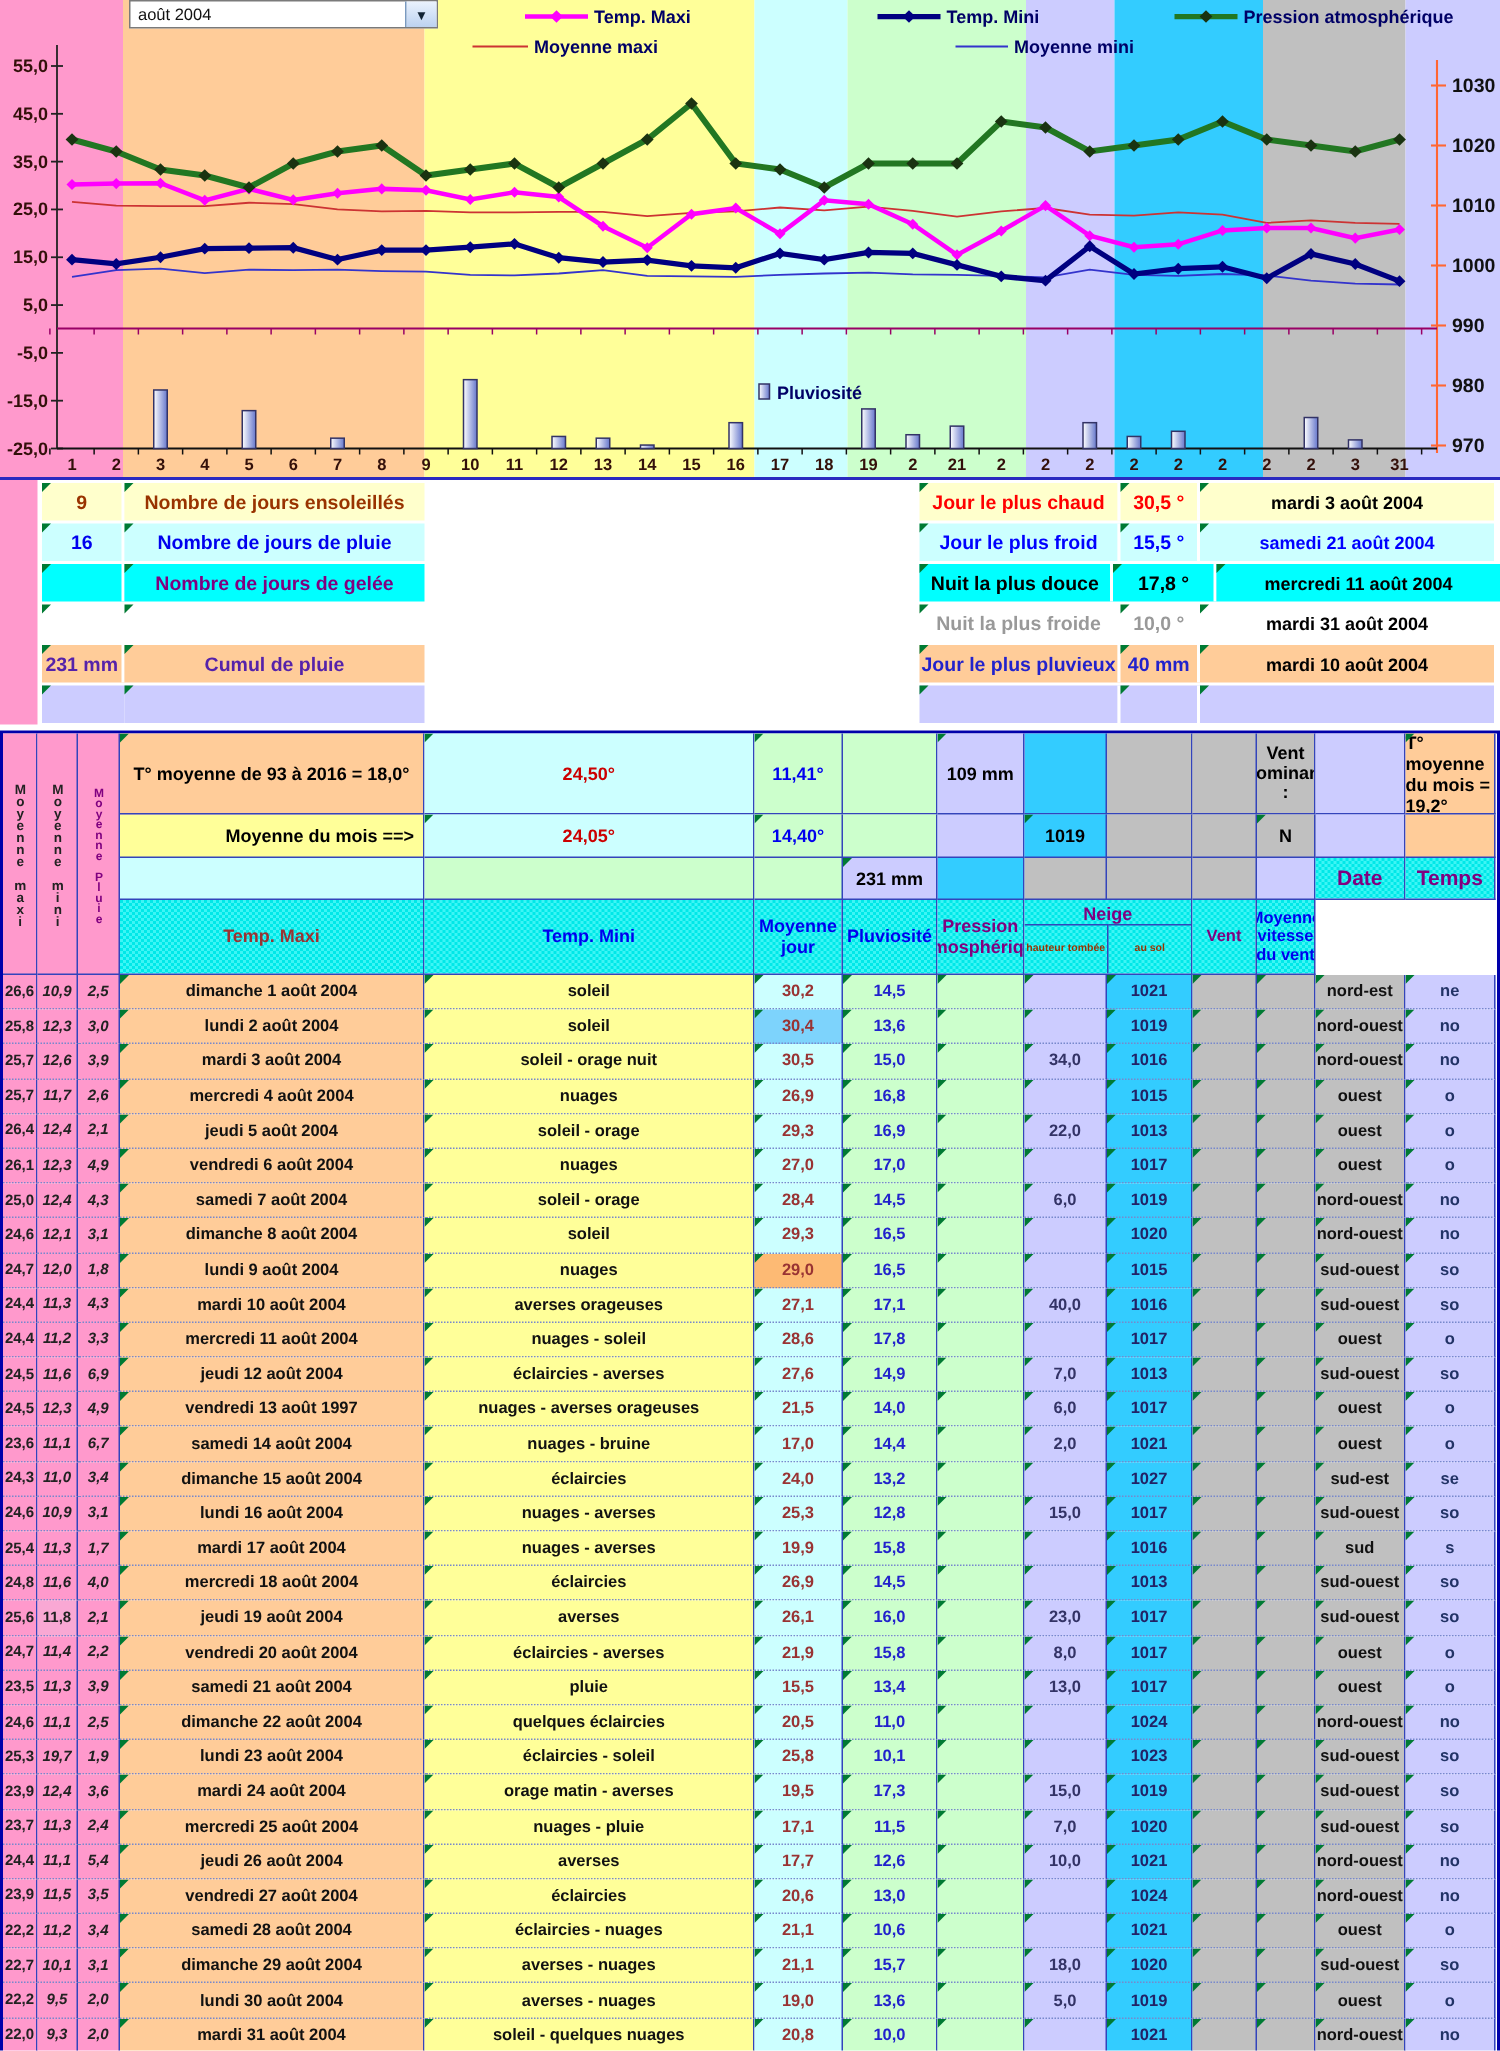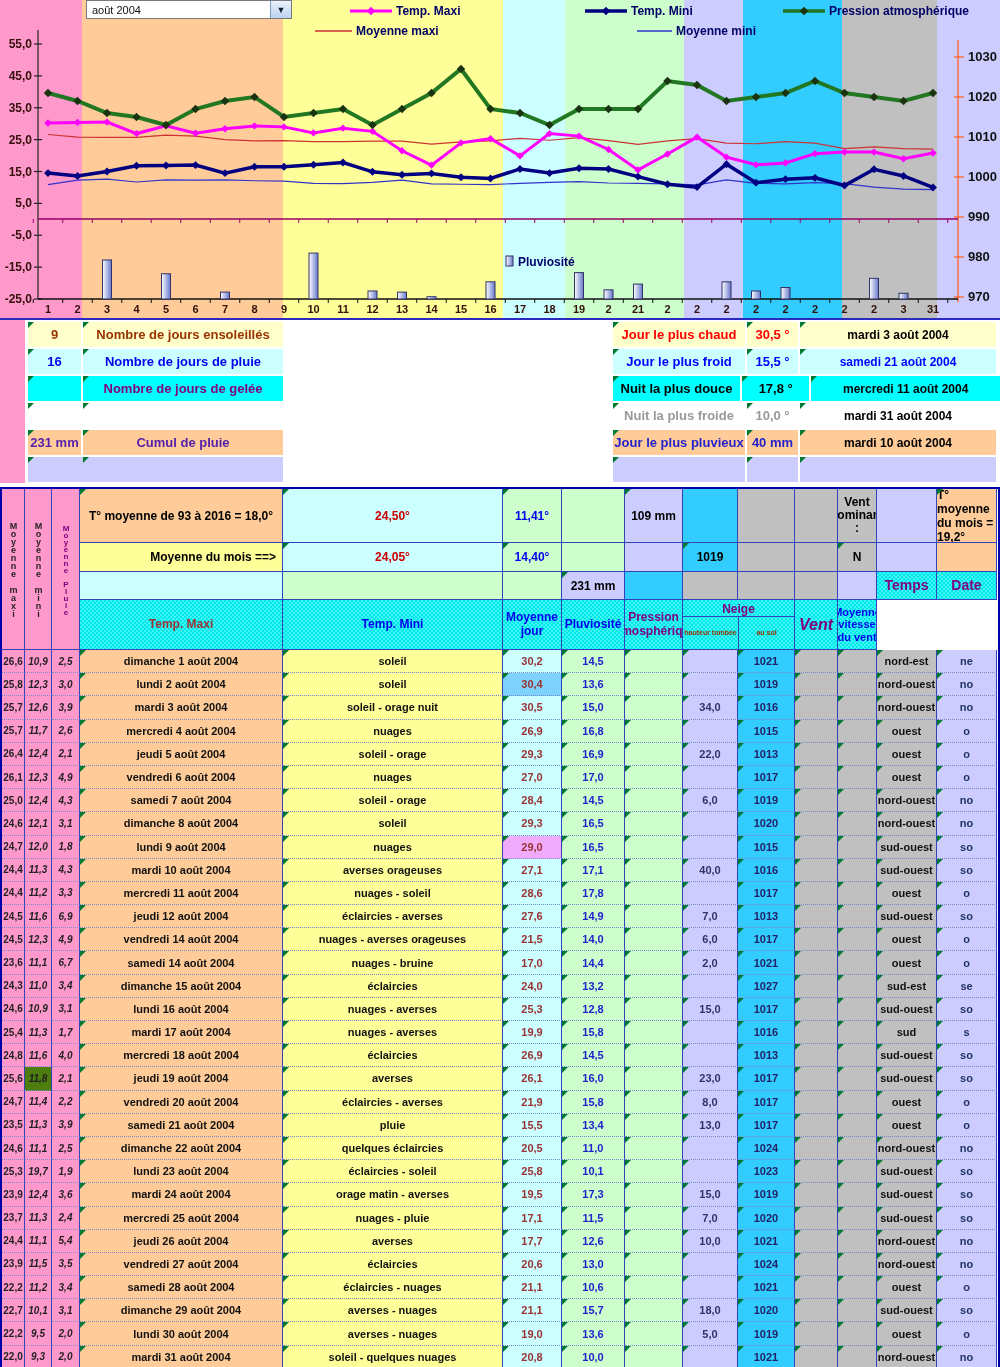--- a/index.html
+++ b/index.html
@@ -469,35 +469,35 @@
     <div class="hc" style="background:#CCFFFF;"></div>
     <div class="hc" style="background:#CCFFCC;"></div>
     <div class="hc" style="background:#CCFFCC;"></div>
     <div class="hc cm" style="background:#CCCCFF;font-size:12px;">231 mm</div>
     <div class="hc" style="background:#33CCFF;"></div>
     <div class="hc" style="background:#C0C0C0;"></div>
     <div class="hc" style="background:#C0C0C0;"></div>
     <div class="hc" style="background:#C0C0C0;"></div>
     <div class="hc" style="background:#CCCCFF;"></div>
 
+    <div class="hc cyanpat hdrlbl" style="color:#800080;font-size:14px;">Date</div>
     <div class="hc cyanpat hdrlbl" style="color:#800080;font-size:14px;">Temps</div>
-    <div class="hc cyanpat hdrlbl" style="color:#800080;font-size:14px;">Date</div>
     <div class="hc cyanpat hdrlbl" style="color:#993333;">Temp. Maxi</div>
     <div class="hc cyanpat hdrlbl" style="color:#0000EE;">Temp. Mini</div>
     <div class="hc cyanpat hdrlbl" style="color:#0000EE;">Moyenne jour</div>
     <div class="hc cyanpat hdrlbl" style="color:#0000EE;">Pluviosité</div>
     <div class="hc cyanpat hdrlbl" style="color:#800080;">Pression atmosphérique</div>
     <div class="hc cyanpat neigehdr" style="grid-column:span 2;">
       <div class="hdrlbl" style="color:#800080;padding-top:3px;">Neige</div>
       <div class="neigesub">
         <div>hauteur tombée</div>
         <div>au sol</div>
       </div>
     </div>
-    <div class="hc cyanpat hdrlbl" style="color:#800080;font-size:16px;font-style:italic;">Vent</div>
+    <div class="hc cyanpat hdrlbl" style="color:#800080;font-size:11px;">Vent</div>
     <div class="hc cyanpat hdrlbl" style="color:#0000EE;font-size:11px;">Moyenne vitesse du vent</div>
   </div>
   <div class="grid" id="tbody" style="grid-auto-rows:23.2px;">
       <div class="dc" style="background: rgb(255, 153, 204); color: rgb(34, 34, 34); font-size: 10px;">26,6</div>
       <div class="dc" style="background: rgb(255, 153, 204); color: rgb(34, 34, 34); font-size: 10px; font-style: italic;">10,9</div>
       <div class="dc" style="background: rgb(255, 153, 204); color: rgb(34, 34, 34); font-size: 10px; font-style: italic;">2,5</div>
       <div class="dc cm" style="background: rgb(255, 204, 153); color: rgb(17, 17, 17);">dimanche 1 août 2004</div>
       <div class="dc cm" style="background: rgb(255, 255, 153); color: rgb(17, 17, 17);">soleil</div>
       <div class="dc cm" style="background: rgb(204, 255, 255); color: rgb(153, 51, 51);">30,2</div>
       <div class="dc cm" style="background: rgb(204, 255, 204); color: rgb(34, 34, 204);">14,5</div>
@@ -604,21 +604,21 @@
       <div class="dc cm" style="background: rgb(51, 204, 255); color: rgb(34, 34, 102);">1020</div>
       <div class="dc cm" style="background: rgb(192, 192, 192); color: rgb(34, 34, 34);"></div>
       <div class="dc cm" style="background: rgb(192, 192, 192); color: rgb(34, 34, 34);"></div>
       <div class="dc cm" style="background: rgb(192, 192, 192); color: rgb(17, 17, 17);">nord-ouest</div>
       <div class="dc cm" style="background: rgb(204, 204, 255); color: rgb(34, 51, 102);">no</div>
       <div class="dc" style="background: rgb(255, 153, 204); color: rgb(34, 34, 34); font-size: 10px;">24,7</div>
       <div class="dc" style="background: rgb(255, 153, 204); color: rgb(34, 34, 34); font-size: 10px; font-style: italic;">12,0</div>
       <div class="dc" style="background: rgb(255, 153, 204); color: rgb(34, 34, 34); font-size: 10px; font-style: italic;">1,8</div>
       <div class="dc cm" style="background: rgb(255, 204, 153); color: rgb(17, 17, 17);">lundi 9 août 2004</div>
       <div class="dc cm" style="background: rgb(255, 255, 153); color: rgb(17, 17, 17);">nuages</div>
-      <div class="dc cm" style="background: #f0abfc; color: rgb(153, 51, 51);">29,0</div>
+      <div class="dc cm" style="background: #fdba74; color: rgb(153, 51, 51);">29,0</div>
       <div class="dc cm" style="background: rgb(204, 255, 204); color: rgb(34, 34, 204);">16,5</div>
       <div class="dc cm" style="background: rgb(204, 255, 204); color: rgb(34, 34, 34);"></div>
       <div class="dc cm" style="background: rgb(204, 204, 255); color: rgb(51, 51, 102);"></div>
       <div class="dc cm" style="background: rgb(51, 204, 255); color: rgb(34, 34, 102);">1015</div>
       <div class="dc cm" style="background: rgb(192, 192, 192); color: rgb(34, 34, 34);"></div>
       <div class="dc cm" style="background: rgb(192, 192, 192); color: rgb(34, 34, 34);"></div>
       <div class="dc cm" style="background: rgb(192, 192, 192); color: rgb(17, 17, 17);">sud-ouest</div>
       <div class="dc cm" style="background: rgb(204, 204, 255); color: rgb(34, 51, 102);">so</div>
       <div class="dc" style="background: rgb(255, 153, 204); color: rgb(34, 34, 34); font-size: 10px;">24,4</div>
       <div class="dc" style="background: rgb(255, 153, 204); color: rgb(34, 34, 34); font-size: 10px; font-style: italic;">11,3</div>
@@ -658,21 +658,21 @@
       <div class="dc cm" style="background: rgb(204, 255, 204); color: rgb(34, 34, 34);"></div>
       <div class="dc cm" style="background: rgb(204, 204, 255); color: rgb(51, 51, 102);">7,0</div>
       <div class="dc cm" style="background: rgb(51, 204, 255); color: rgb(34, 34, 102);">1013</div>
       <div class="dc cm" style="background: rgb(192, 192, 192); color: rgb(34, 34, 34);"></div>
       <div class="dc cm" style="background: rgb(192, 192, 192); color: rgb(34, 34, 34);"></div>
       <div class="dc cm" style="background: rgb(192, 192, 192); color: rgb(17, 17, 17);">sud-ouest</div>
       <div class="dc cm" style="background: rgb(204, 204, 255); color: rgb(34, 51, 102);">so</div>
       <div class="dc" style="background: rgb(255, 153, 204); color: rgb(34, 34, 34); font-size: 10px;">24,5</div>
       <div class="dc" style="background: rgb(255, 153, 204); color: rgb(34, 34, 34); font-size: 10px; font-style: italic;">12,3</div>
       <div class="dc" style="background: rgb(255, 153, 204); color: rgb(34, 34, 34); font-size: 10px; font-style: italic;">4,9</div>
-      <div class="dc cm" style="background: rgb(255, 204, 153); color: rgb(17, 17, 17);">vendredi 14 août 2004</div>
+      <div class="dc cm" style="background: rgb(255, 204, 153); color: rgb(17, 17, 17);">vendredi 13 août 1997</div>
       <div class="dc cm" style="background: rgb(255, 255, 153); color: rgb(17, 17, 17);">nuages - averses orageuses</div>
       <div class="dc cm" style="background: rgb(204, 255, 255); color: rgb(153, 51, 51);">21,5</div>
       <div class="dc cm" style="background: rgb(204, 255, 204); color: rgb(34, 34, 204);">14,0</div>
       <div class="dc cm" style="background: rgb(204, 255, 204); color: rgb(34, 34, 34);"></div>
       <div class="dc cm" style="background: rgb(204, 204, 255); color: rgb(51, 51, 102);">6,0</div>
       <div class="dc cm" style="background: rgb(51, 204, 255); color: rgb(34, 34, 102);">1017</div>
       <div class="dc cm" style="background: rgb(192, 192, 192); color: rgb(34, 34, 34);"></div>
       <div class="dc cm" style="background: rgb(192, 192, 192); color: rgb(34, 34, 34);"></div>
       <div class="dc cm" style="background: rgb(192, 192, 192); color: rgb(17, 17, 17);">ouest</div>
       <div class="dc cm" style="background: rgb(204, 204, 255); color: rgb(34, 51, 102);">o</div>
@@ -740,21 +740,21 @@
       <div class="dc cm" style="background: rgb(204, 255, 255); color: rgb(153, 51, 51);">26,9</div>
       <div class="dc cm" style="background: rgb(204, 255, 204); color: rgb(34, 34, 204);">14,5</div>
       <div class="dc cm" style="background: rgb(204, 255, 204); color: rgb(34, 34, 34);"></div>
       <div class="dc cm" style="background: rgb(204, 204, 255); color: rgb(51, 51, 102);"></div>
       <div class="dc cm" style="background: rgb(51, 204, 255); color: rgb(34, 34, 102);">1013</div>
       <div class="dc cm" style="background: rgb(192, 192, 192); color: rgb(34, 34, 34);"></div>
       <div class="dc cm" style="background: rgb(192, 192, 192); color: rgb(34, 34, 34);"></div>
       <div class="dc cm" style="background: rgb(192, 192, 192); color: rgb(17, 17, 17);">sud-ouest</div>
       <div class="dc cm" style="background: rgb(204, 204, 255); color: rgb(34, 51, 102);">so</div>
       <div class="dc" style="background: rgb(255, 153, 204); color: rgb(34, 34, 34); font-size: 10px;">25,6</div>
-      <div class="dc" style="background: #4d7c0f; color: rgb(34, 34, 34); font-size: 10px; font-style: italic;">11,8</div>
+      <div class="dc" style="background: #f9a8d4; color: rgb(34, 34, 34); font-size: 10px; ">11,8</div>
       <div class="dc" style="background: rgb(255, 153, 204); color: rgb(34, 34, 34); font-size: 10px; font-style: italic;">2,1</div>
       <div class="dc cm" style="background: rgb(255, 204, 153); color: rgb(17, 17, 17);">jeudi 19 août 2004</div>
       <div class="dc cm" style="background: rgb(255, 255, 153); color: rgb(17, 17, 17);">averses</div>
       <div class="dc cm" style="background: rgb(204, 255, 255); color: rgb(153, 51, 51);">26,1</div>
       <div class="dc cm" style="background: rgb(204, 255, 204); color: rgb(34, 34, 204);">16,0</div>
       <div class="dc cm" style="background: rgb(204, 255, 204); color: rgb(34, 34, 34);"></div>
       <div class="dc cm" style="background: rgb(204, 204, 255); color: rgb(51, 51, 102);">23,0</div>
       <div class="dc cm" style="background: rgb(51, 204, 255); color: rgb(34, 34, 102);">1017</div>
       <div class="dc cm" style="background: rgb(192, 192, 192); color: rgb(34, 34, 34);"></div>
       <div class="dc cm" style="background: rgb(192, 192, 192); color: rgb(34, 34, 34);"></div>

